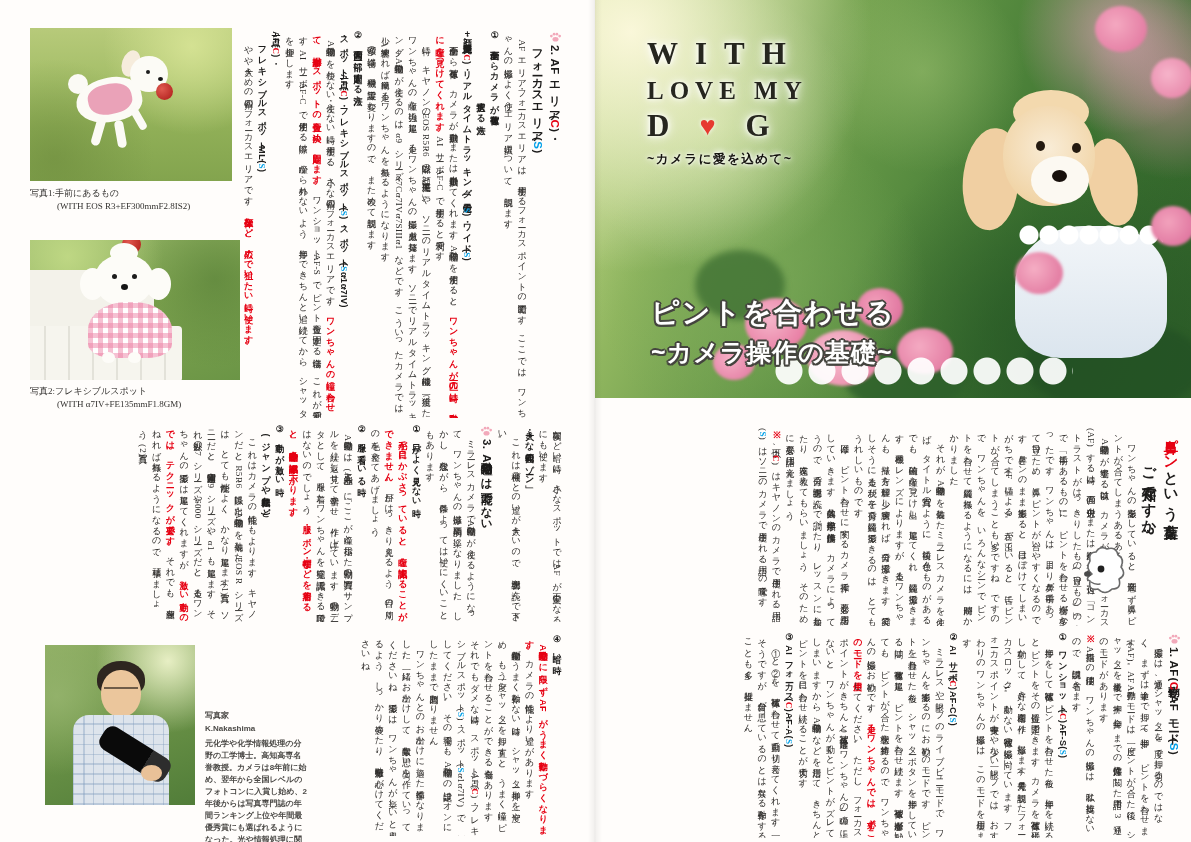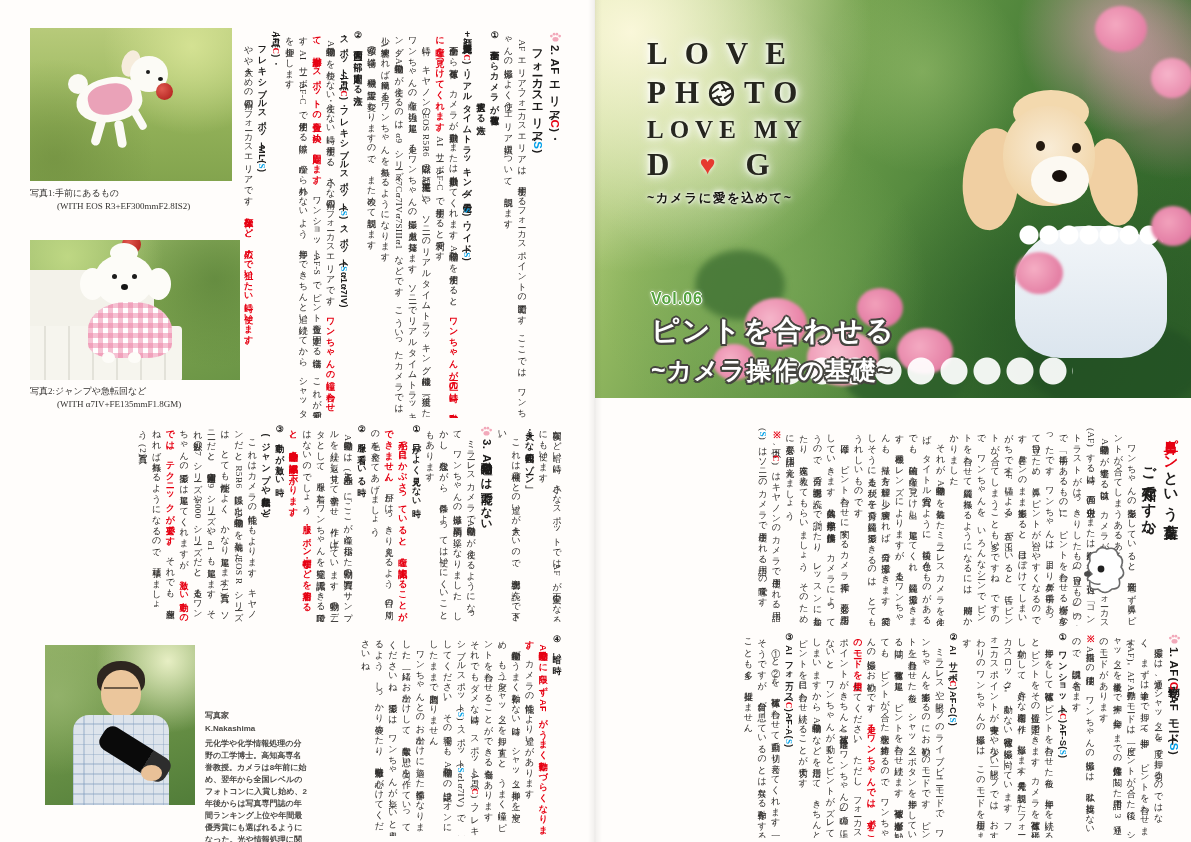--- a/index.html
+++ b/index.html
@@ -196,21 +196,21 @@
       <div class="p2-topknot"></div>
       <div class="p2-head"></div>
       <div class="p2-eye1"></div>
       <div class="p2-eye2"></div>
       <div class="p2-nose"></div>
       <div class="p2-dress"></div>
       <div class="p2-paw1"></div>
       <div class="p2-paw2"></div>
     </div>
     <div class="caption cap2">
-      <span>写真2:ジャンプや急転回など</span><br>
+      <span>写真2:フレキシブルスポット</span><br>
       <span class="cap-indent">(WITH α7IV+FE135mmF1.8GM)</span>
     </div>
 
     <div class="vband band-l1"><span class="icon-paw"><svg width="13" height="12" viewBox="0 0 20 18">
             <g fill="#f2a9ba">
               <ellipse cx="10" cy="12.5" rx="4.6" ry="3.6"></ellipse>
               <circle cx="3.6" cy="7.6" r="2.1"></circle>
               <circle cx="7.8" cy="4.6" r="2.1"></circle>
               <circle cx="12.2" cy="4.6" r="2.1"></circle>
               <circle cx="16.4" cy="7.6" r="2.1"></circle>
@@ -291,47 +291,31 @@
       <div class="fl fl3"></div>
       <div class="fl fl4"></div>
       <div class="fl fl5"></div>
       <div class="fl fl6"></div>
       <div class="fl fl7"></div>
       <div class="fl fl8"></div>
       <div class="fl fl9"></div>
       <div class="fence"></div>
 
       <div class="logo">
-        <div class="ln logo-l1">LOVE</div>
-        <div class="ln logo-l2">
-          <span>PH</span>
-            <span class="aperture"><svg width="27" height="27" viewBox="0 0 24 24">
-                <circle cx="12" cy="12" r="10" fill="rgba(255,255,255,.55)" stroke="#26261f" stroke-width="2.4"></circle>
-                <g stroke="#26261f" stroke-width="1.7" stroke-linecap="round">
-                  <line x1="12" y1="3.2" x2="15.8" y2="9.6"></line>
-                  <line x1="19.6" y1="7.6" x2="12.4" y2="9.2"></line>
-                  <line x1="20.8" y1="12" x2="15" y2="16"></line>
-                  <line x1="12" y1="20.8" x2="8.2" y2="14.4"></line>
-                  <line x1="4.4" y1="16.4" x2="11.6" y2="14.8"></line>
-                  <line x1="3.2" y1="12" x2="9" y2="8"></line>
-                </g>
-              </svg></span>
-            <span>TO</span>
-        </div>
+        <div class="ln logo-l1">WITH</div>
         <div class="ln logo-l3">LOVE MY</div>
         <div class="logo-l4">
           <span class="ln">D</span>
           <span class="heart">♥</span>
           <span class="ln">G</span>
         </div>
         <div class="logo-sub">~カメラに愛を込めて~</div>
       </div>
 
       <div class="feature">
-        <div class="feature-vol">Vol.06</div>
         <div class="feature-title">ピントを合わせる</div>
         <div class="feature-sub">~カメラ操作の基礎~</div>
       </div>
     </div>
 
     <div class="vband band-r1"><span class="seg-hred">鼻ピン</span><span class="seg-hbig">という言葉を
 　　ご存知ですか?
 </span><span>　ワンちゃんの撮影をしていると、意図せず鼻にピントが合ってしまうあるあるです。
 　動物瞳AFが登場する以前は、カメラが自動でオートフォーカス(AF)する時は、画面の中央付近、または撮影者が指定した付近で、「コントラストがはっきりしたもの(目立つもの)」の中で、「手前にあるもの」に、ピントを合わせる場合が多かったです。ワンちゃんは、目より鼻が手前にあって目立つため、鼻にピントが合いやすくなるのです。鼻ピンのまま撮影すると、目はぼけてしまいがちです(F値による)。舌が出ていると、舌にピントが合ってしまうことも多いですね。ですので、ワンちゃんを、いろんなシーンでピントを合わせて綺麗に撮れるようになるには、時間がかかりました。
 </span><span>　それが、動物瞳AFを装備したミラーレスカメラを使えば、タイトル写真のように、前後に色々なものがある場面でも、的確に瞳を見つけ出し、追尾してくれ、綺麗に撮影できます。機種とレンズによりますが、走るワンちゃんも、撮り方を理解し少し練習すれば、自分で撮影できます。笑顔で楽しそうに走る我が子を自分で綺麗に撮影できるのは、とてもうれしいものです。

